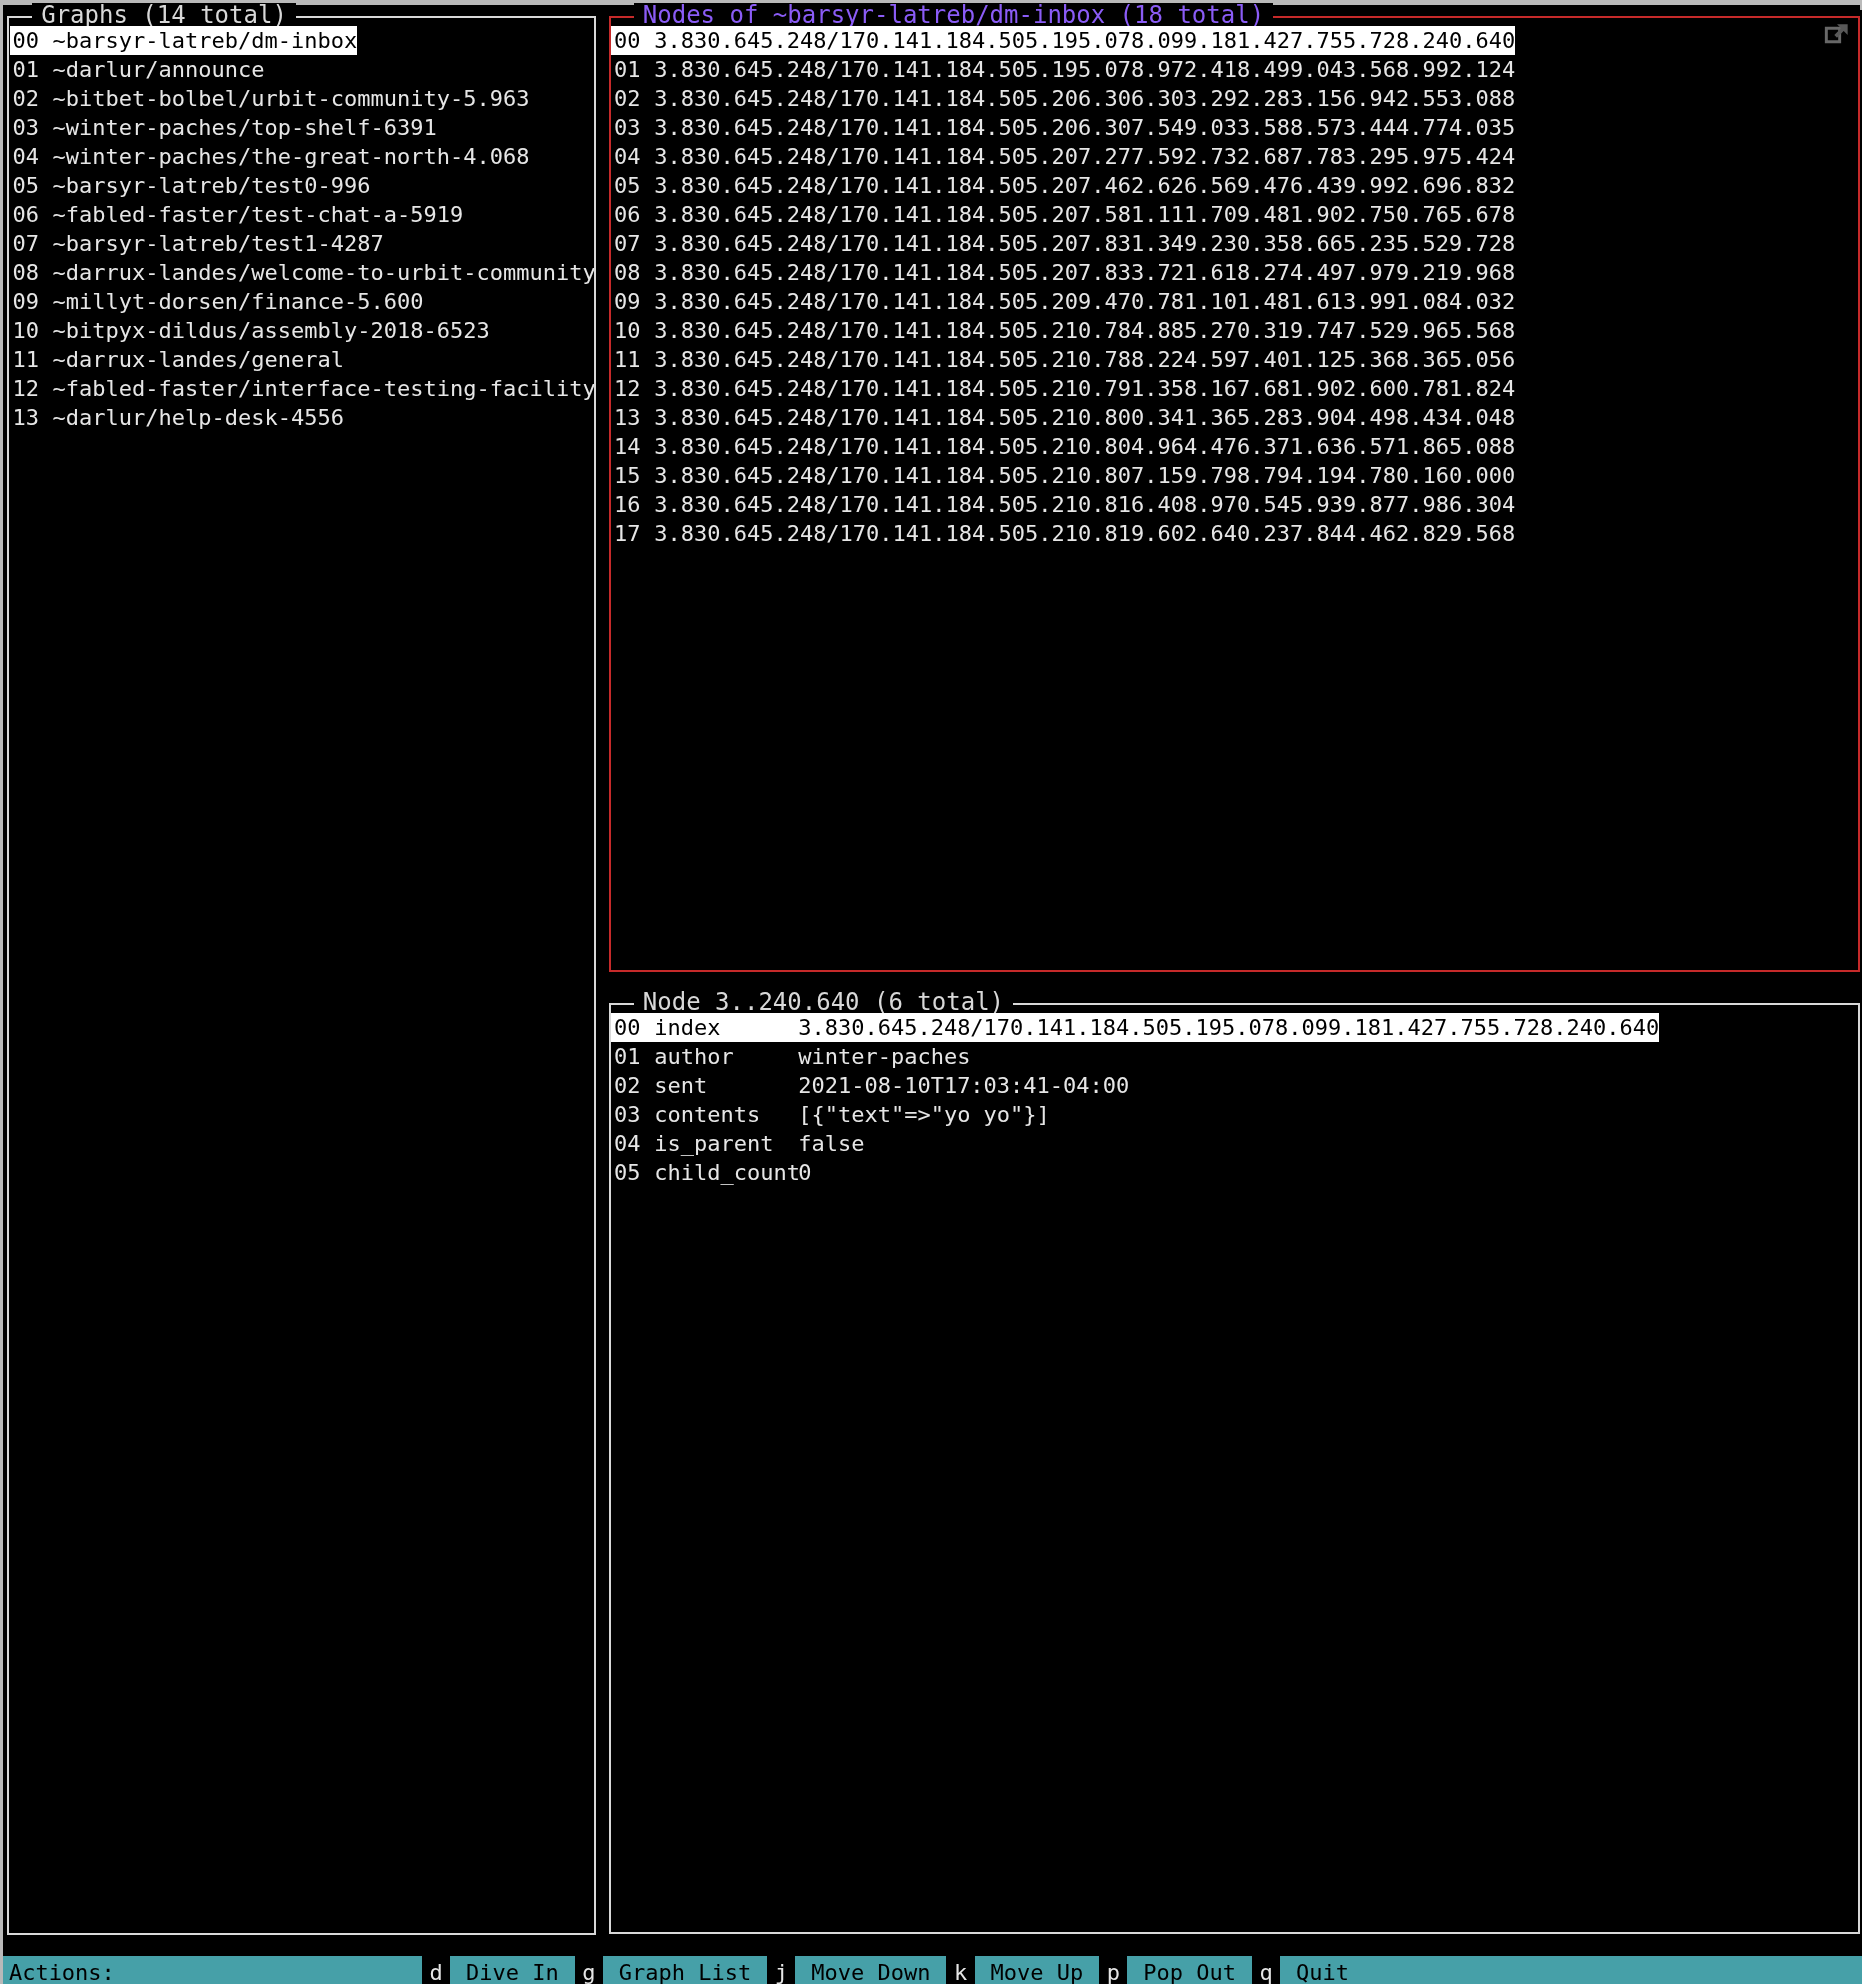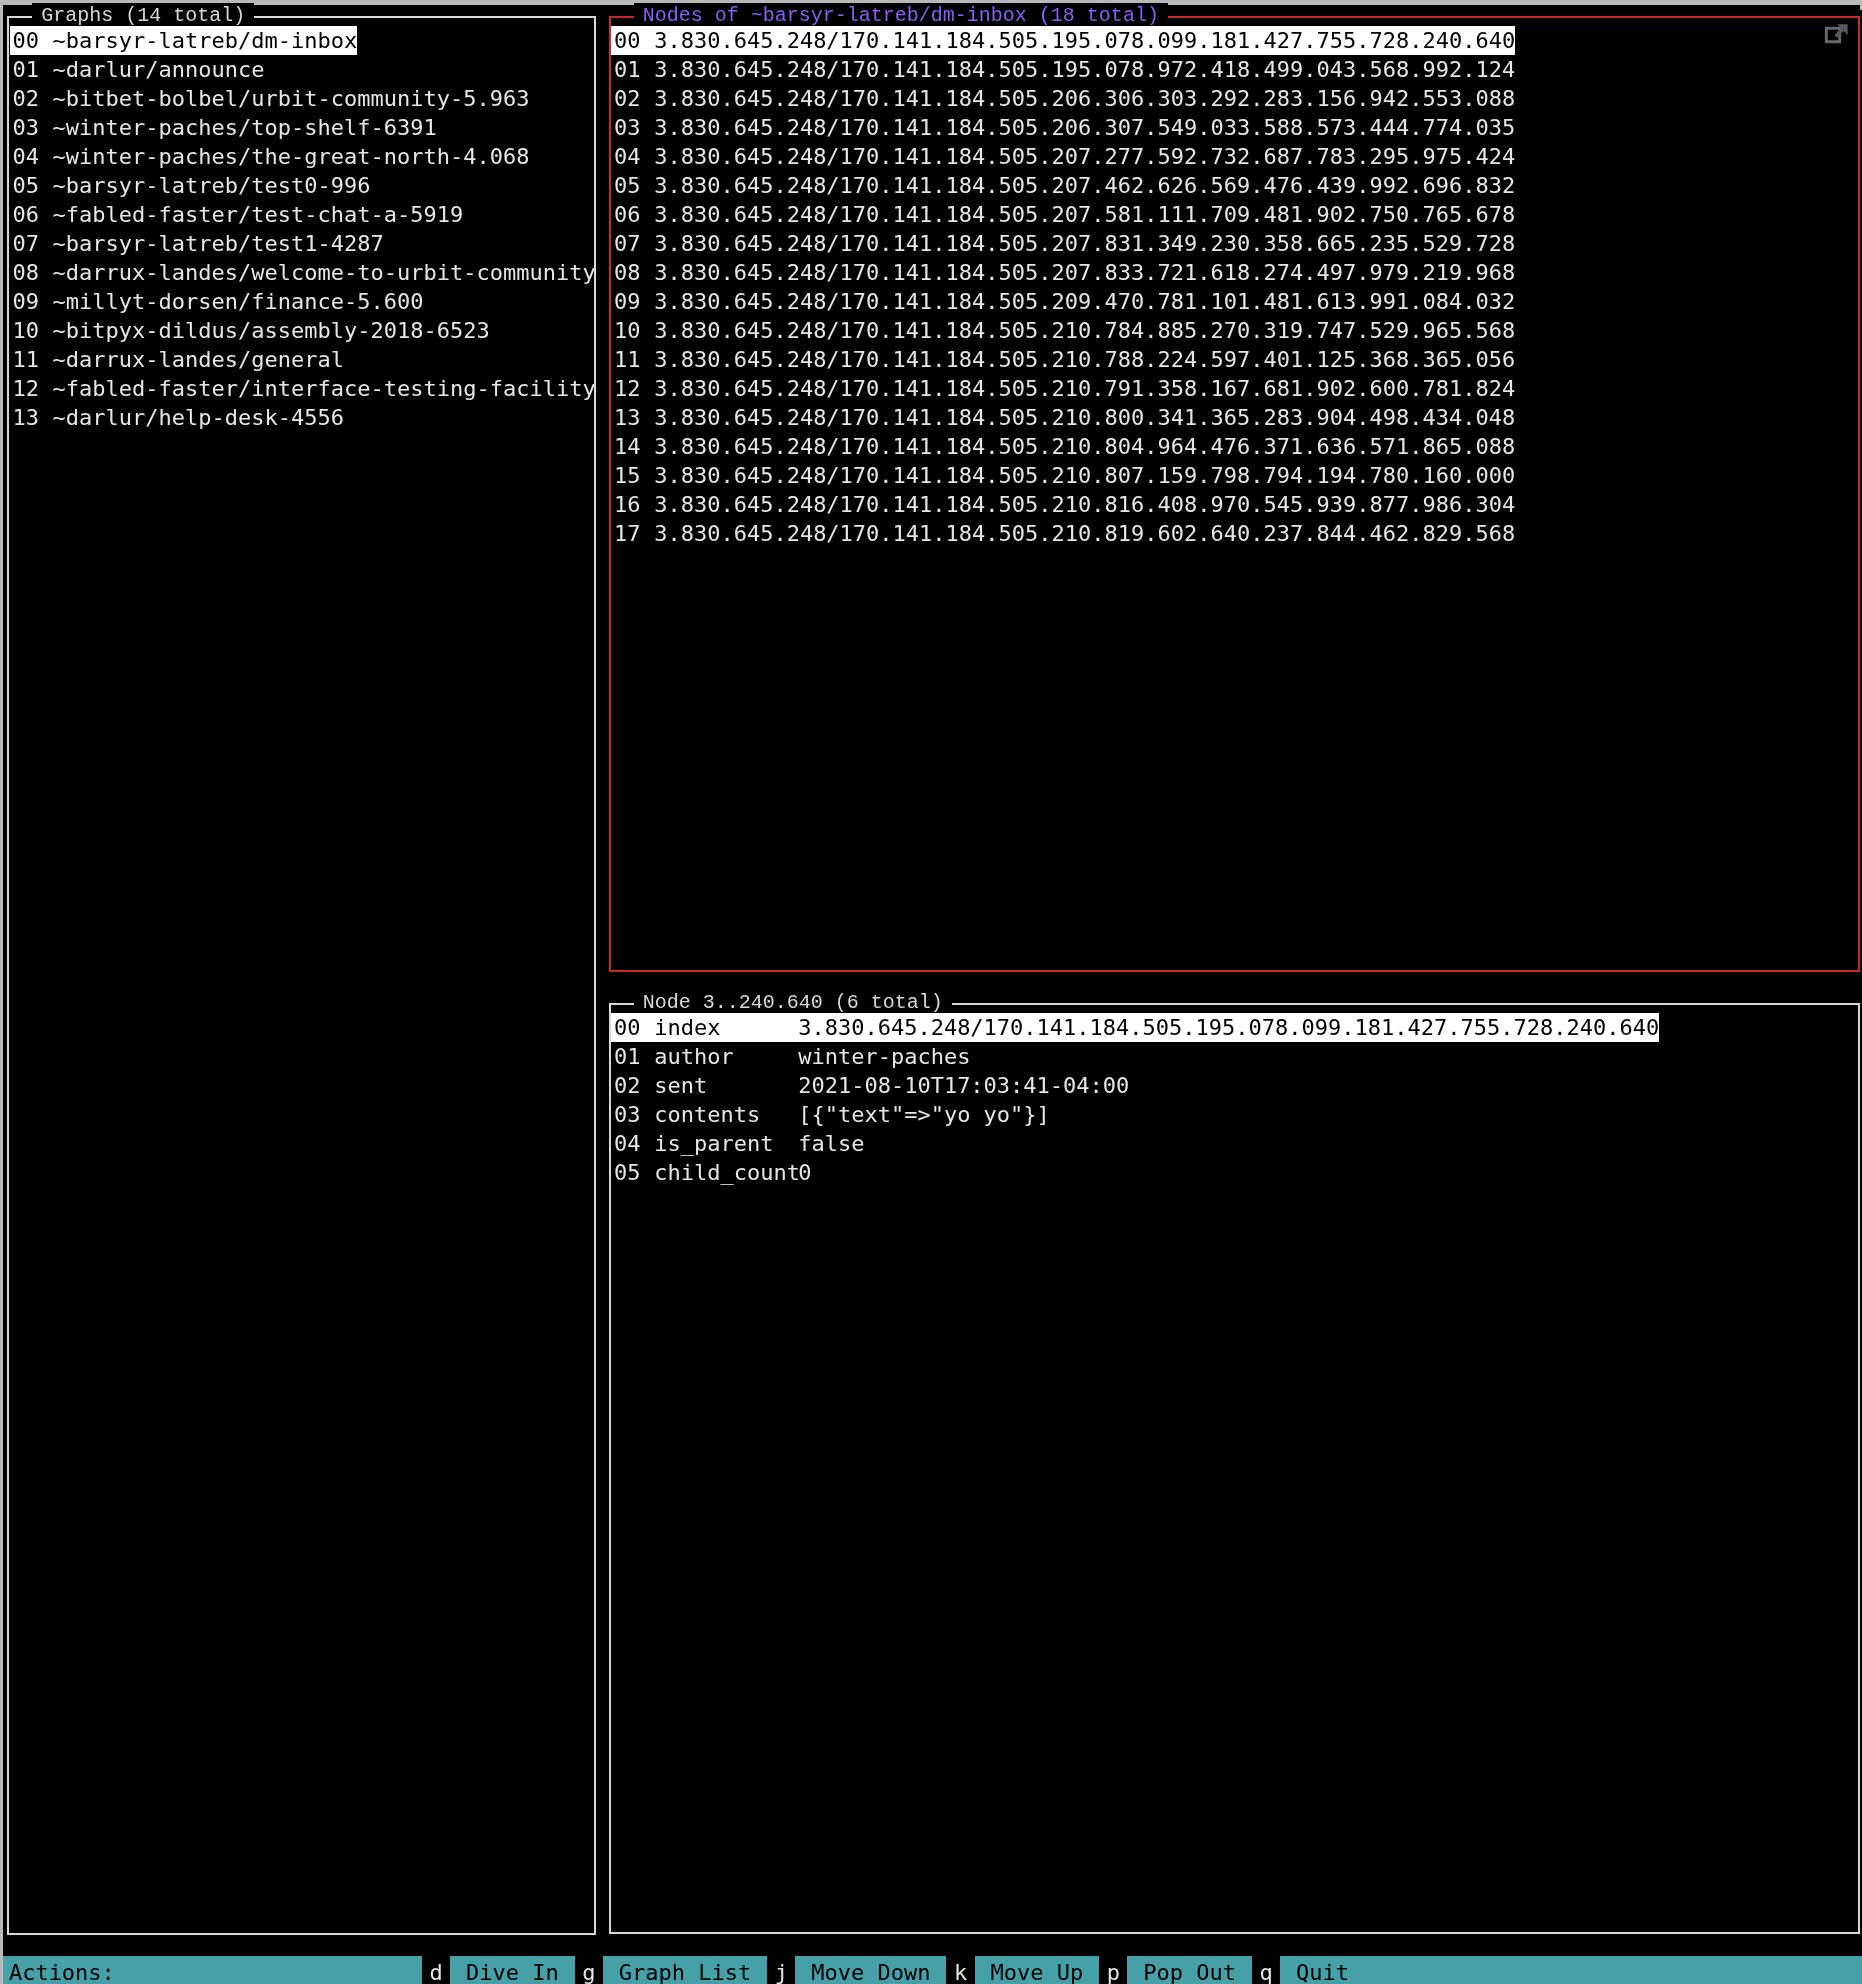--- a/index.html
+++ b/index.html
@@ -54,26 +54,25 @@
     border-color: #c62a2a;
   }
 
   
   .panel-title {
     position: absolute;
     top: -13.2px;
     left: 25px;
     background: #000000;
     padding: 0 8.8px;
-    font-size: 20px;
+    font-size: 24px;
     line-height: 25px;
     color: #d8d8d8;
     white-space: nowrap;
     letter-spacing: 0px;
-    font-family: Liberation Mono, monospace;
   }
   .panel.accent > .panel-title {
     color: #8b5cf6;
   }
 
   .panel-body {
     position: absolute;
     left: 2.2px;
     top: 10.3px;
     right: 2.2px;

